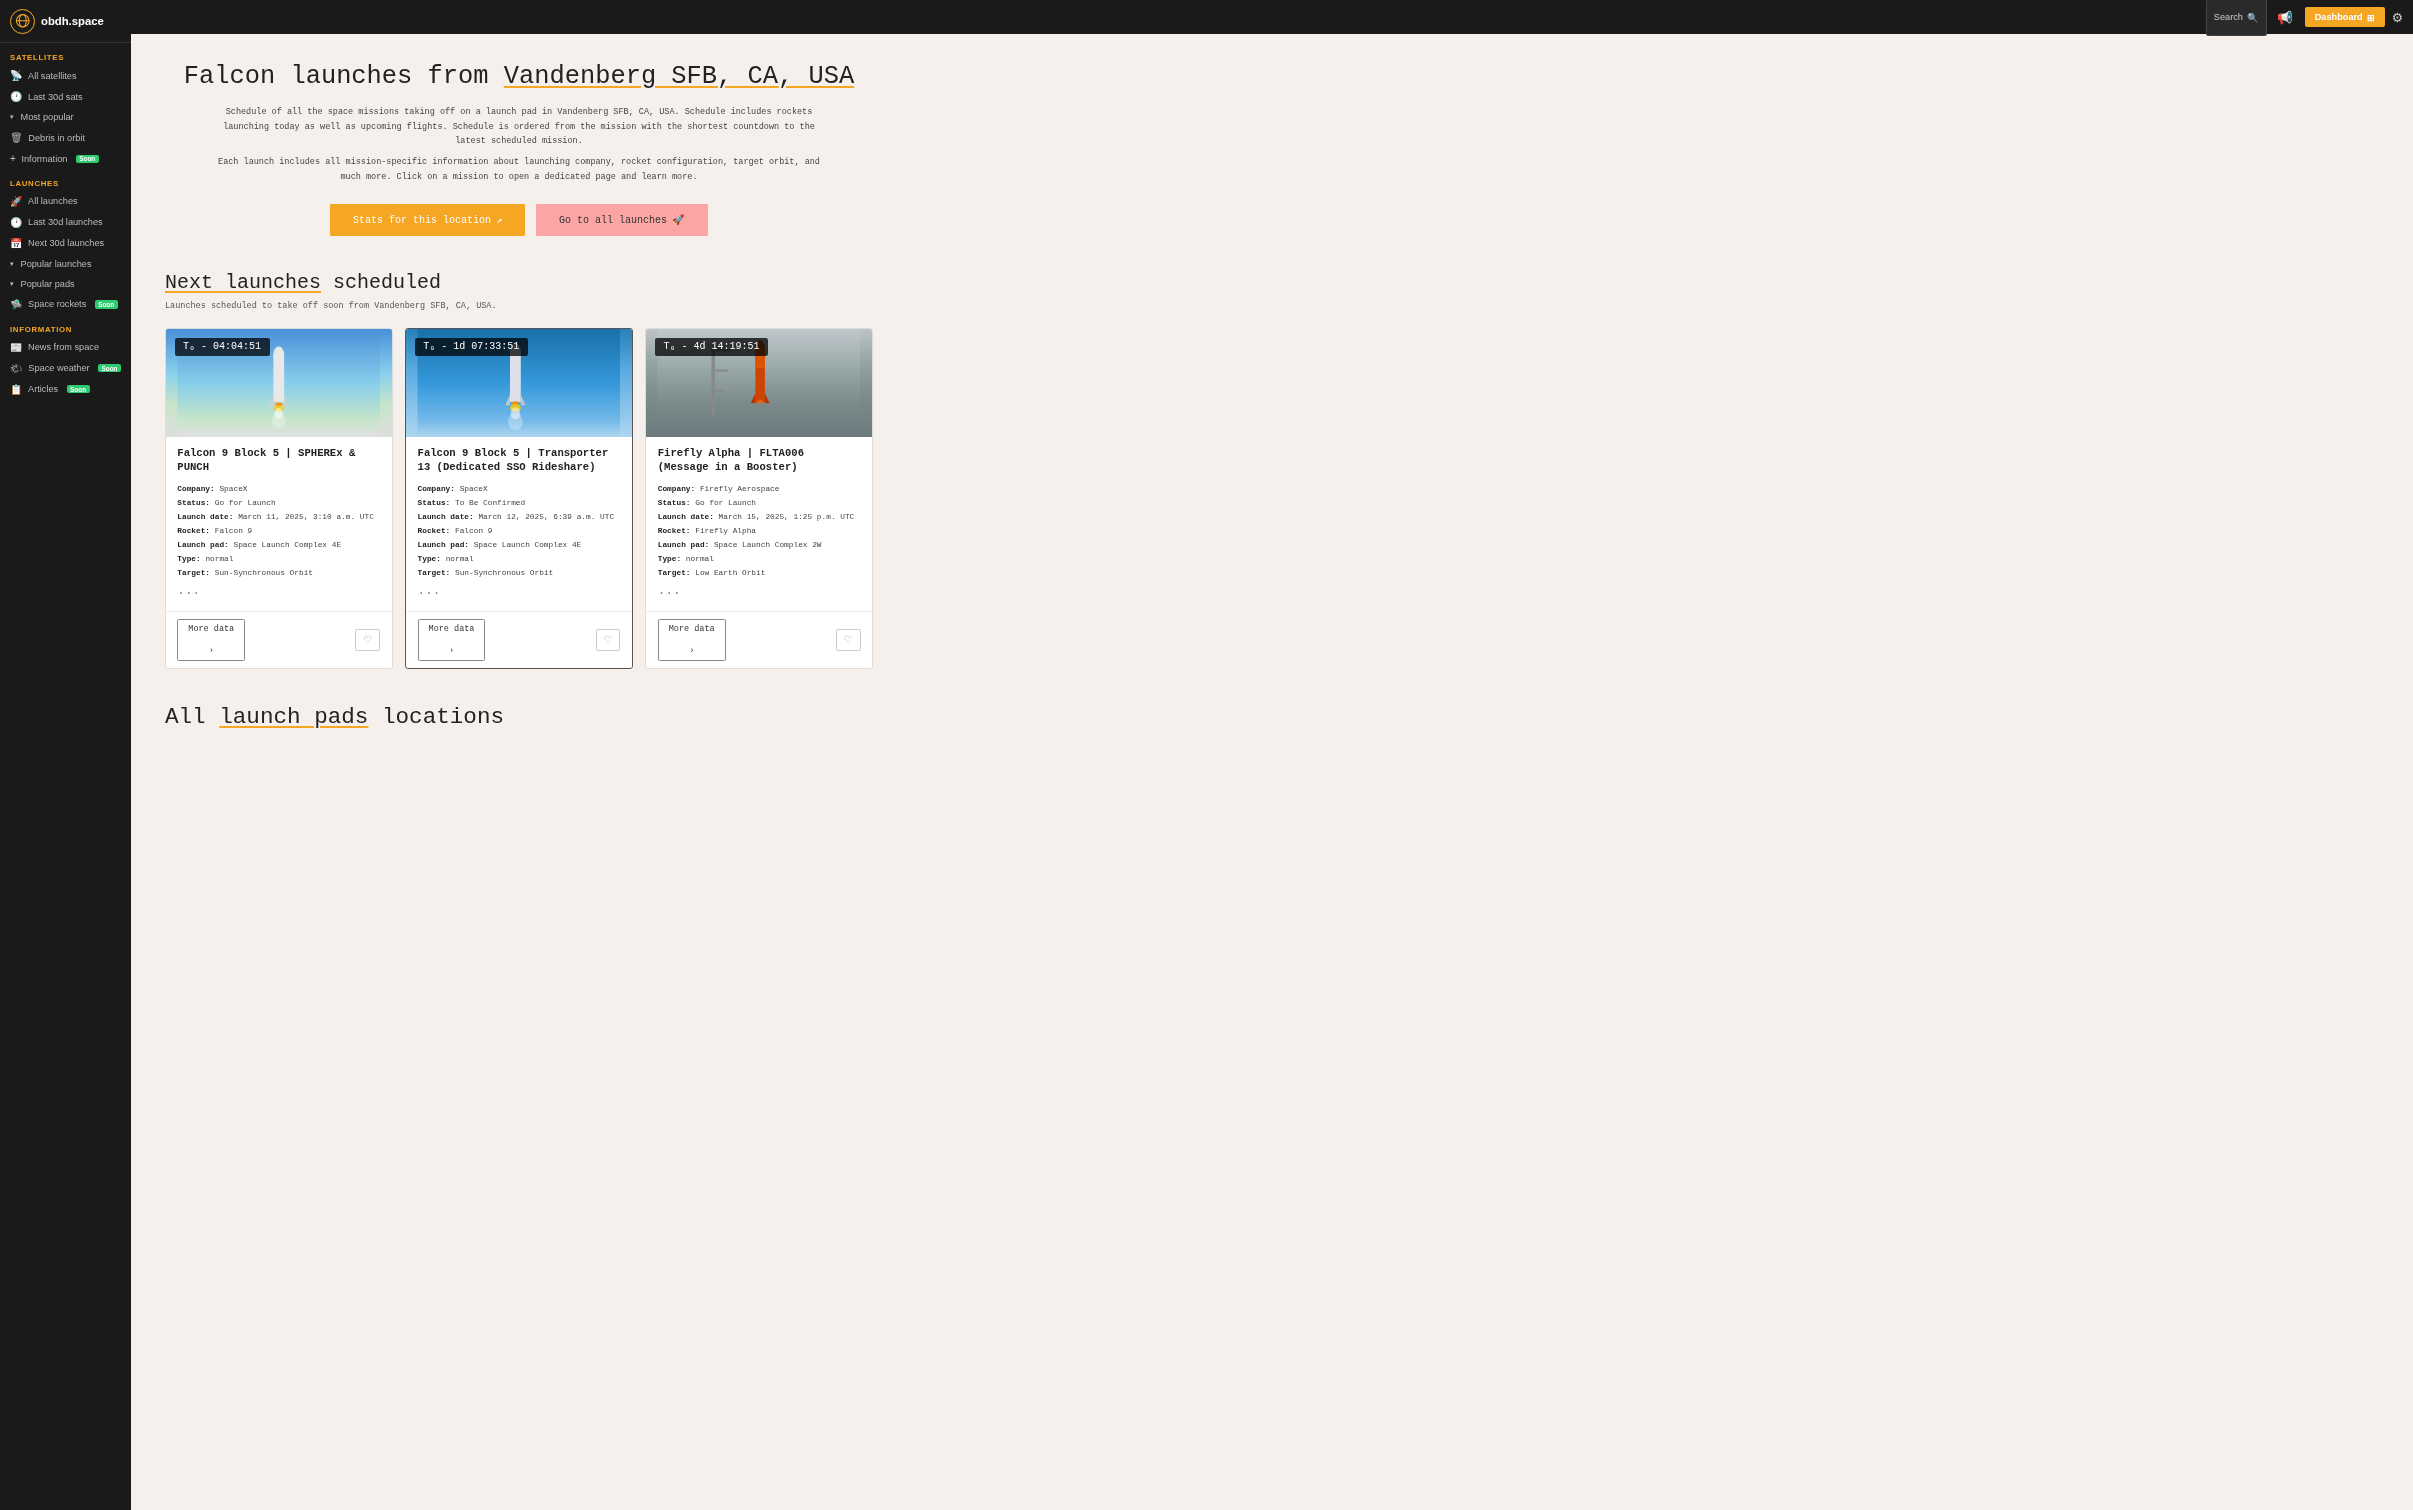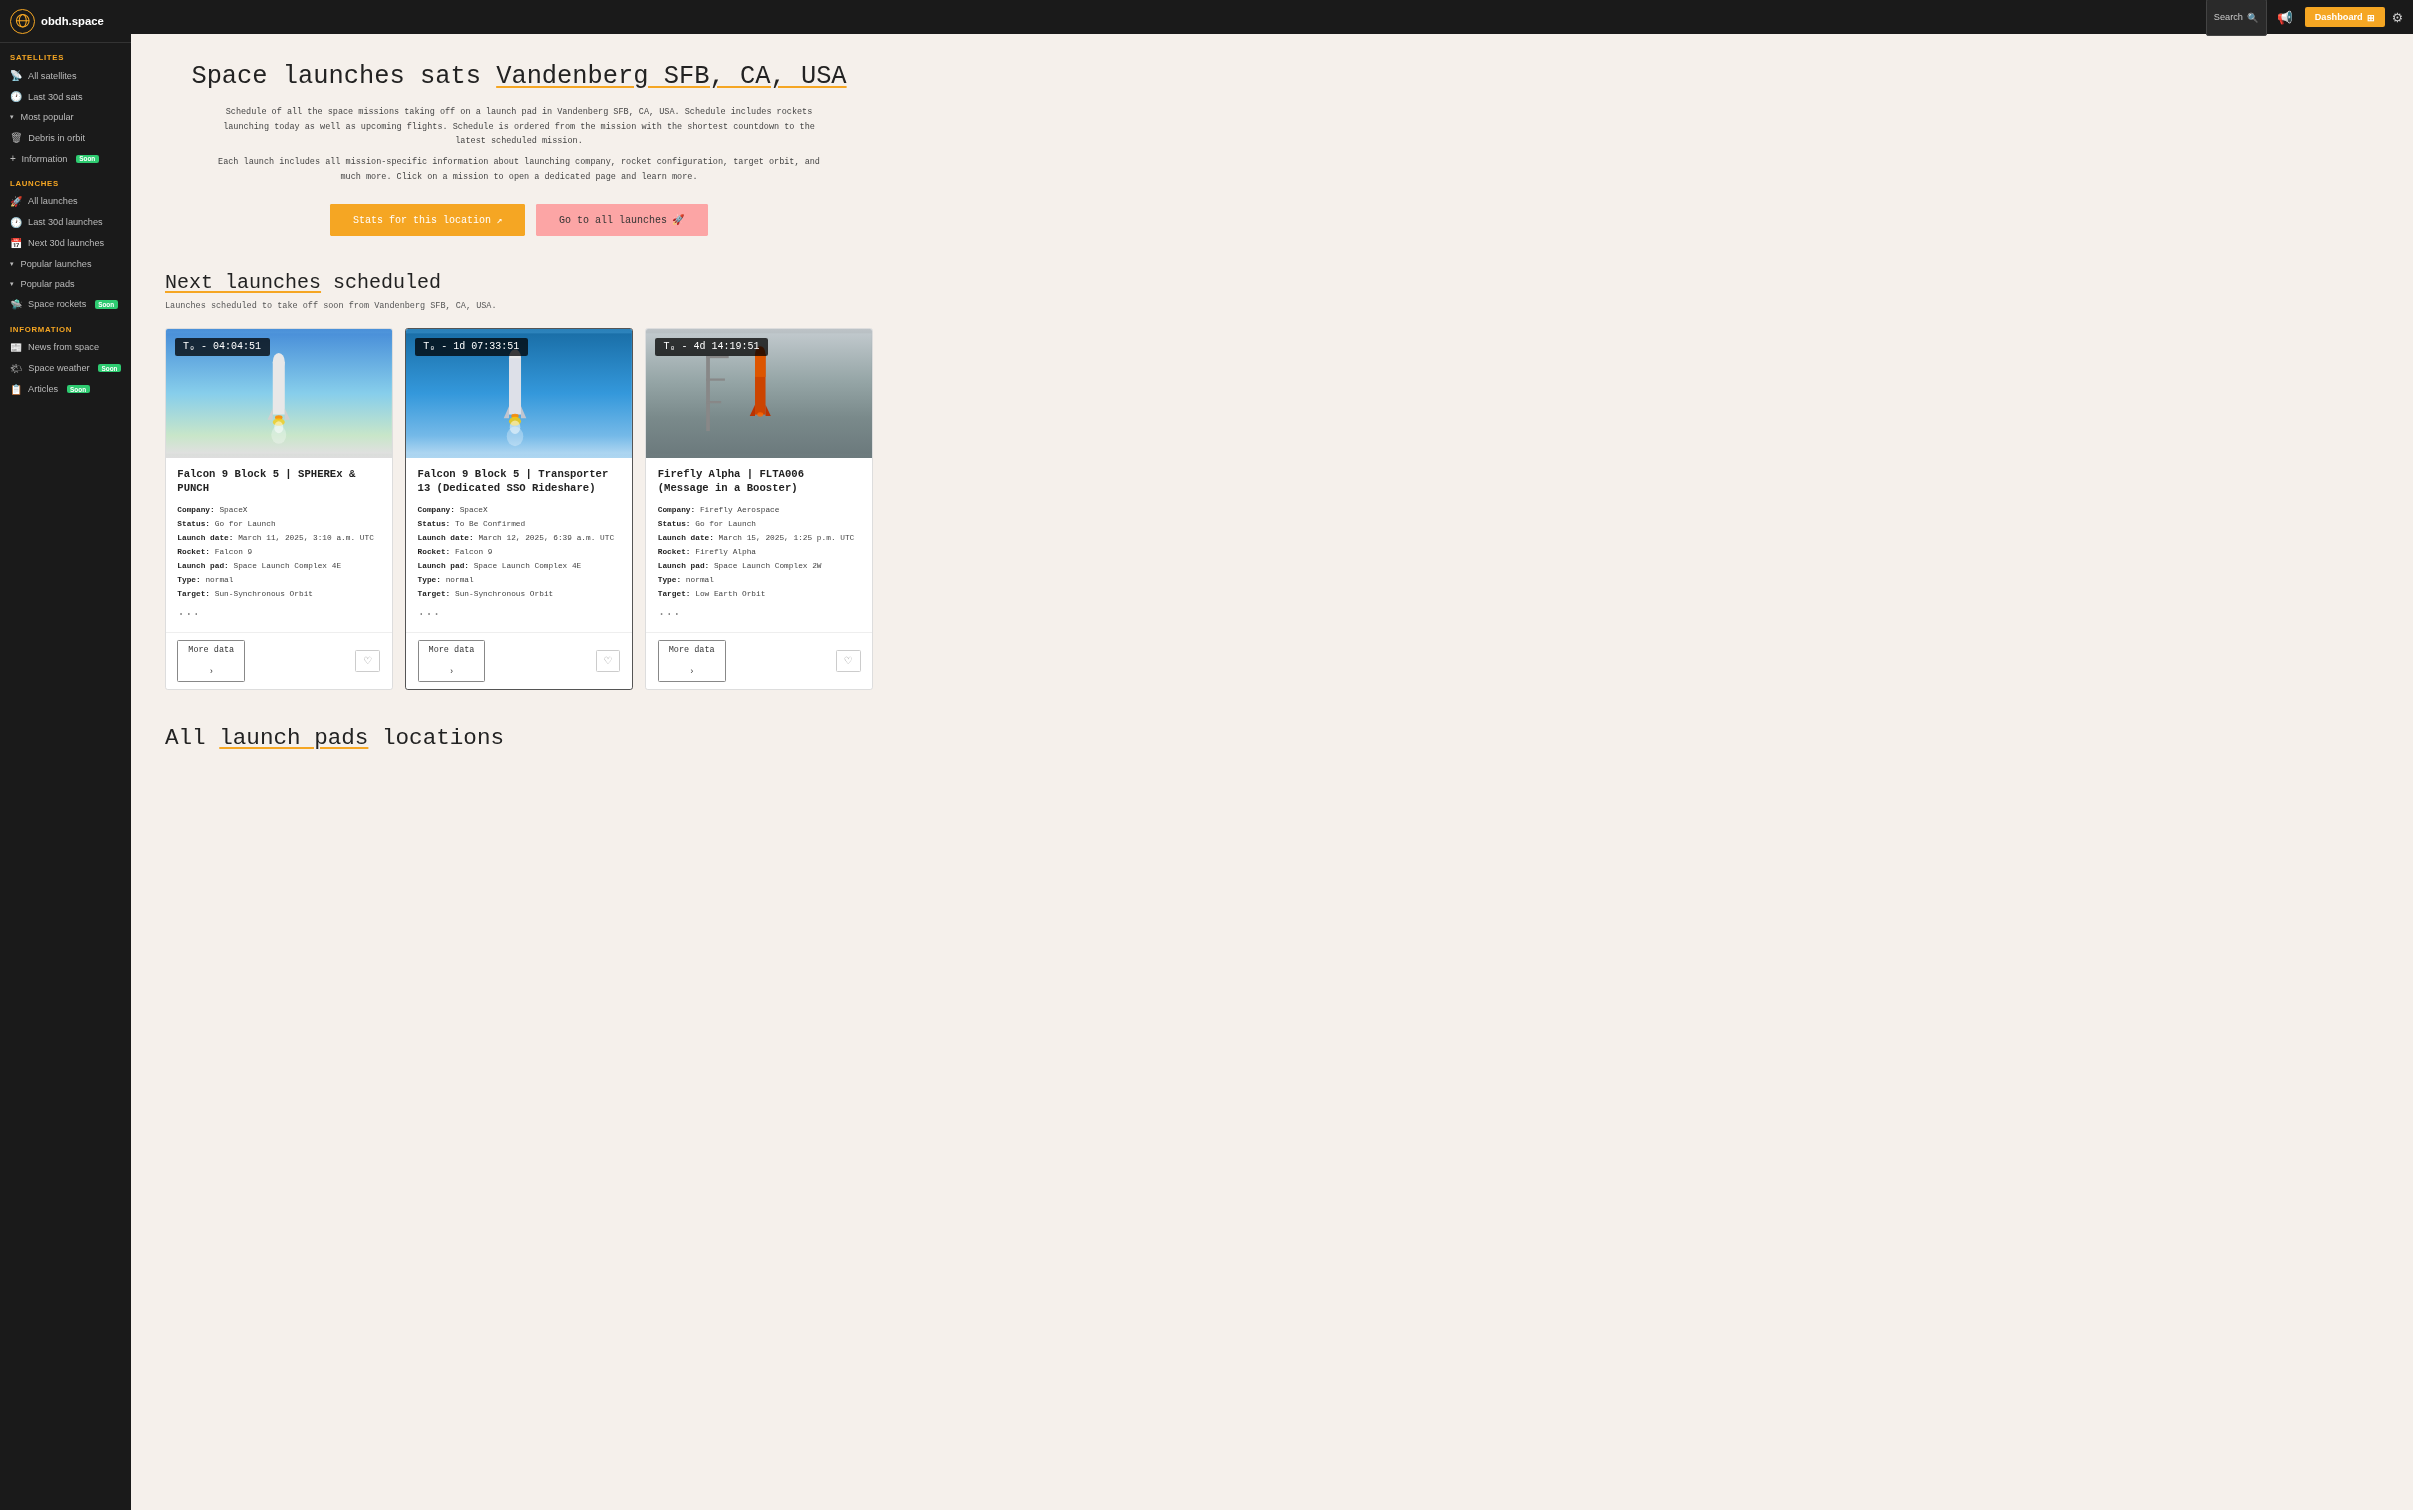--- a/index.html
+++ b/index.html
@@ -229,21 +229,21 @@
       border-radius: 2.8px;
       overflow: hidden;
       border: 0.7px solid #ddd;
       min-width: 0;
     }
     .launch-card.selected {
       border: 1.4px solid #555;
     }
     .card-image-area {
       position: relative;
-      height: 129px;
+      height: 108px;
       overflow: hidden;
     }
     .card-countdown {
       position: absolute;
       top: 8.5px;
       left: 8.5px;
       background: rgba(0,0,0,0.75);
       color: #fff;
       font-family: 'Courier New', monospace;
       font-size: 10px;
@@ -430,21 +430,21 @@
   <button class="dashboard-btn">
     <span>Dashboard</span>
     <span>⊞</span>
   </button>
   <button class="gear-btn">⚙</button>
 </div>
 
 <div id="main">
   <div class="title-area">
     <h1 class="page-title">
-      <span>Space launches sats</span>
+      <span>Falcon launches from</span>
       <span class="underlined">Vandenberg SFB, CA, USA</span>
     </h1>
     <p class="page-description">Schedule of all the space missions taking off on a launch pad in Vandenberg SFB, CA, USA. Schedule includes rockets launching today as well as upcoming flights. Schedule is ordered from the mission with the shortest countdown to the latest scheduled mission.</p>
     <p class="page-description-2">Each launch includes all mission-specific information about launching company, rocket configuration, target orbit, and much more. Click on a mission to open a dedicated page and learn more.</p>
   </div>
 
   <div class="action-buttons">
     <button class="btn-stats">
       <span>Stats for this location</span>
       <span>↗</span>

